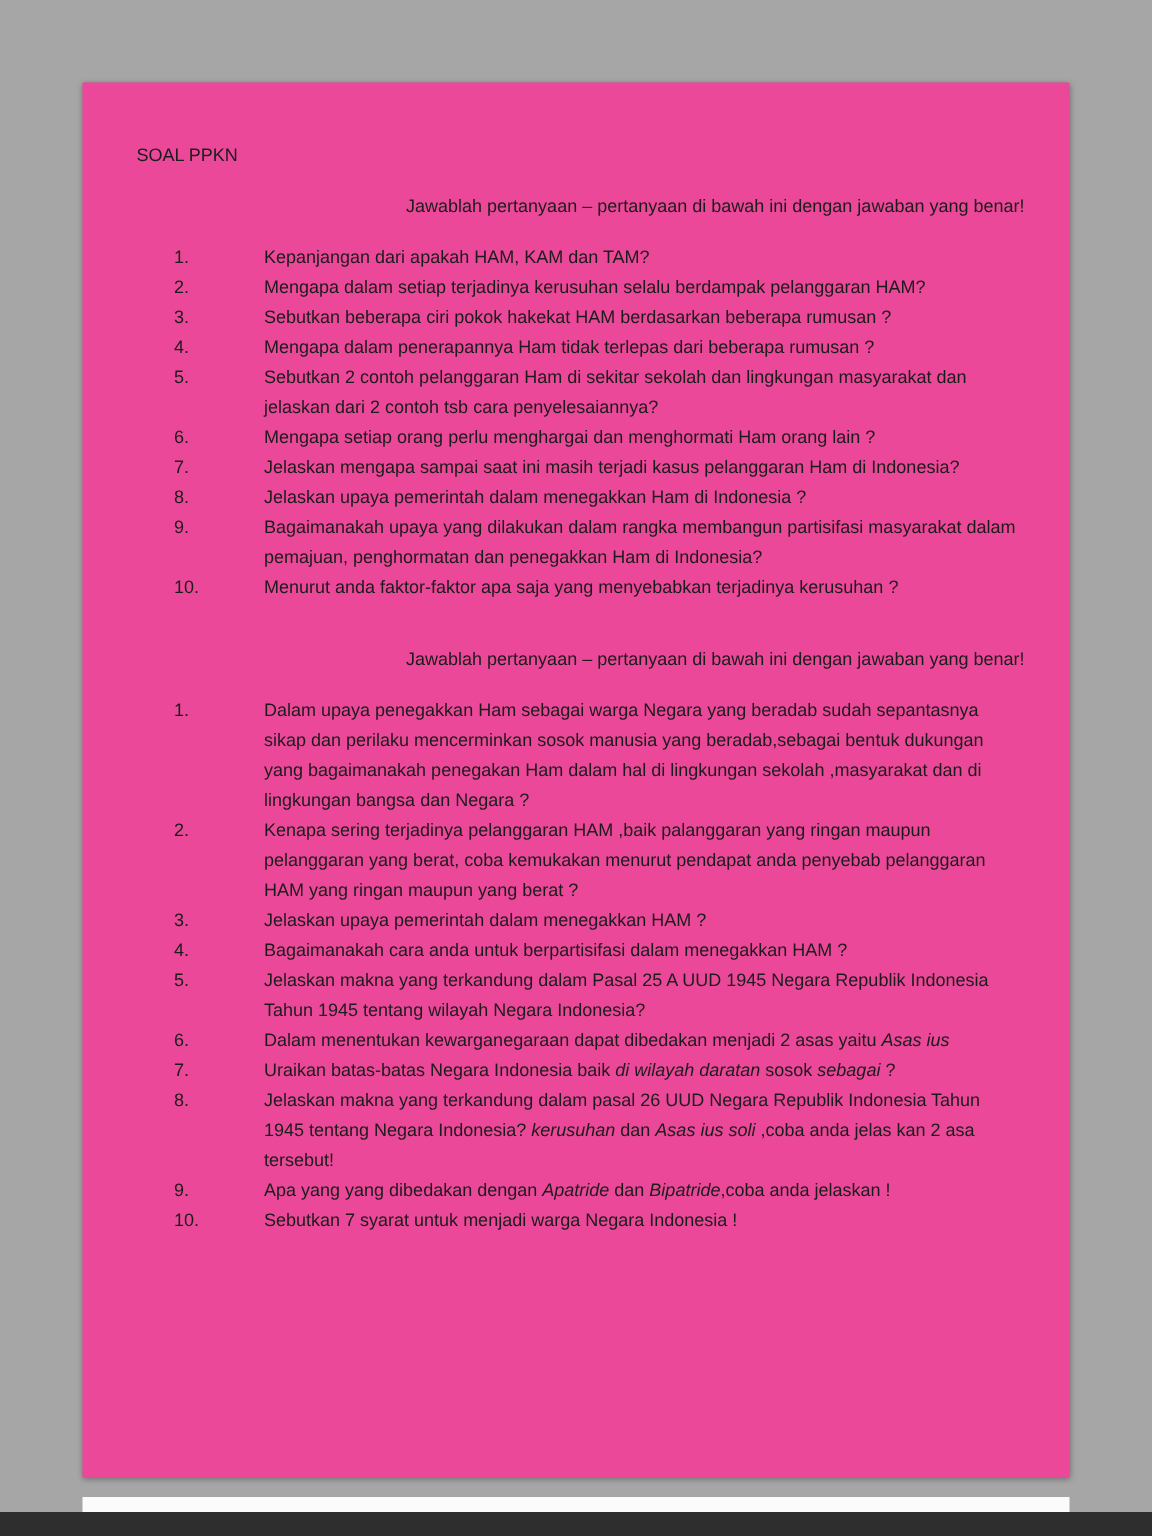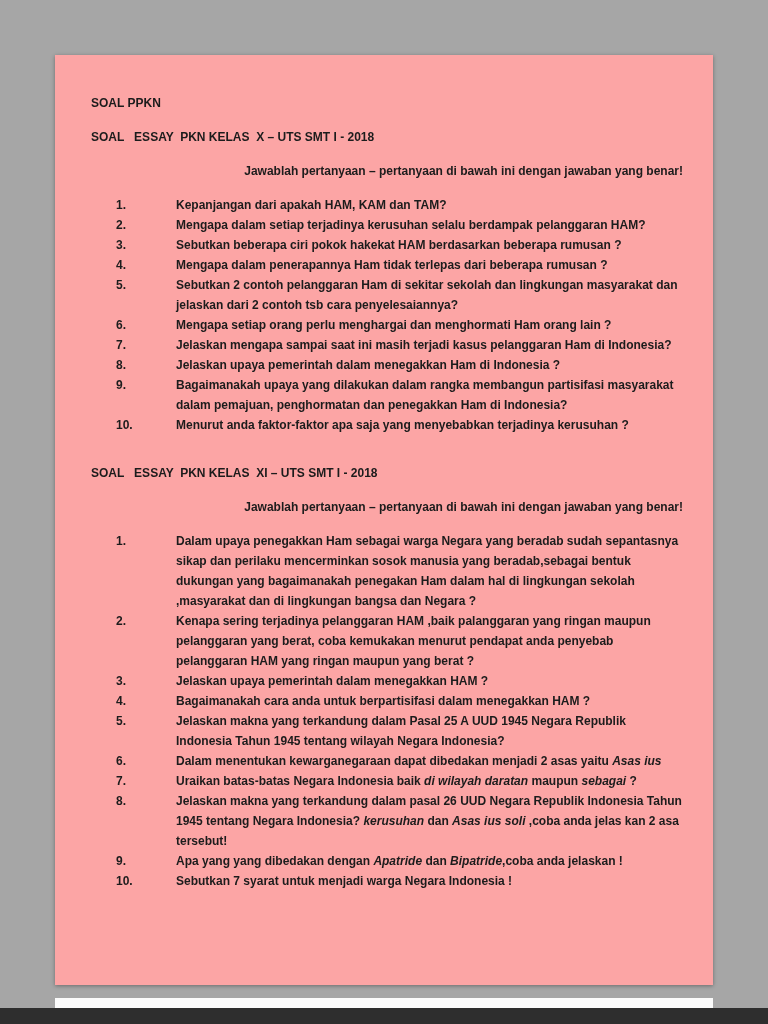--- a/index.html
+++ b/index.html
@@ -15,27 +15,27 @@
     height: 1024px;
     background: #a6a6a6;
     overflow: hidden;
   }
   .page {
     position: absolute;
     left: 55px;
     top: 55px;
     width: 658px;
     height: 930px;
-    background: #fca5a5;
+    background: #ec4899;
     box-shadow: 0 1px 4px rgba(0,0,0,0.35);
     box-sizing: border-box;
     padding: 38px 30px 0 36px;
     color: #1c1c1c;
     font-size: 12px;
-    font-weight: bold;
+    font-weight: normal;
     line-height: 20px;
   }
   .doc-title {
     margin: 0 0 14px 0;
   }
   .section-heading {
     margin: 0 0 14px 0;
     white-space: pre-wrap;
   }
   .section-instruction {
@@ -81,21 +81,20 @@
   }
 </style>
 </head>
 <body>
 
 <div class="viewer">
   <div class="page">
     <div class="doc-title">SOAL PPKN</div>
     <div id="sections">
         <div class="section">
-          <div class="section-heading">SOAL   ESSAY  PKN KELAS  X – UTS SMT I - 2018</div>
           <div class="section-instruction">Jawablah pertanyaan – pertanyaan  di bawah ini dengan jawaban yang benar!</div>
           <div class="q-list">
             <div class="q-item">
               <span class="q-num">1.</span>
               <span class="q-text"><span>Kepanjangan dari apakah  HAM, KAM dan TAM?</span></span>
             </div>
             <div class="q-item">
               <span class="q-num">2.</span>
               <span class="q-text"><span>Mengapa dalam setiap terjadinya kerusuhan selalu berdampak pelanggaran HAM?</span></span>
             </div>
@@ -127,21 +126,20 @@
               <span class="q-num">9.</span>
               <span class="q-text"><span>Bagaimanakah upaya yang dilakukan dalam rangka membangun partisifasi masyarakat dalam pemajuan, penghormatan dan penegakkan Ham di Indonesia?</span></span>
             </div>
             <div class="q-item">
               <span class="q-num">10.</span>
               <span class="q-text"><span>Menurut anda faktor-faktor apa saja yang menyebabkan  terjadinya kerusuhan ?</span></span>
             </div>
           </div>
         </div>
         <div class="section">
-          <div class="section-heading">SOAL   ESSAY  PKN KELAS  XI – UTS SMT I - 2018</div>
           <div class="section-instruction">Jawablah pertanyaan – pertanyaan  di bawah ini dengan jawaban yang benar!</div>
           <div class="q-list">
             <div class="q-item">
               <span class="q-num">1.</span>
               <span class="q-text"><span>Dalam upaya penegakkan Ham sebagai warga Negara yang beradab sudah sepantasnya sikap dan perilaku  mencerminkan sosok manusia yang beradab,sebagai bentuk dukungan yang bagaimanakah   penegakan Ham dalam hal di lingkungan sekolah ,masyarakat dan di lingkungan bangsa dan Negara ?</span></span>
             </div>
             <div class="q-item">
               <span class="q-num">2.</span>
               <span class="q-text"><span> Kenapa sering terjadinya pelanggaran HAM ,baik palanggaran yang ringan maupun pelanggaran yang berat, coba kemukakan menurut pendapat anda penyebab pelanggaran HAM yang ringan maupun yang berat ?</span></span>
             </div>
@@ -156,21 +154,21 @@
             <div class="q-item">
               <span class="q-num">5.</span>
               <span class="q-text"><span>Jelaskan makna yang terkandung dalam Pasal 25 A  UUD 1945 Negara Republik Indonesia Tahun 1945 tentang wilayah Negara Indonesia?</span></span>
             </div>
             <div class="q-item">
               <span class="q-num">6.</span>
               <span class="q-text"><span>Dalam menentukan kewarganegaraan dapat dibedakan menjadi 2 asas yaitu </span><span class="em">Asas ius</span></span>
             </div>
             <div class="q-item">
               <span class="q-num">7.</span>
-              <span class="q-text"><span>Uraikan batas-batas Negara Indonesia baik </span><span class="em">di wilayah daratan</span><span> maupun </span><span class="em">sebagai</span><span> ?</span></span>
+              <span class="q-text"><span>Uraikan batas-batas Negara Indonesia baik </span><span class="em">di wilayah daratan</span><span> sosok </span><span class="em">sebagai</span><span> ?</span></span>
             </div>
             <div class="q-item">
               <span class="q-num">8.</span>
               <span class="q-text"><span>Jelaskan makna yang terkandung dalam pasal 26 UUD Negara Republik Indonesia Tahun 1945 tentang Negara Indonesia? </span><span class="em">kerusuhan</span><span> dan </span><span class="em">Asas ius soli</span><span> ,coba anda jelas kan 2 asa tersebut!</span></span>
             </div>
             <div class="q-item">
               <span class="q-num">9.</span>
               <span class="q-text"><span>Apa yang yang dibedakan dengan </span><span class="em">Apatride</span><span> dan </span><span class="em">Bipatride</span><span>,coba anda jelaskan !</span></span>
             </div>
             <div class="q-item">

